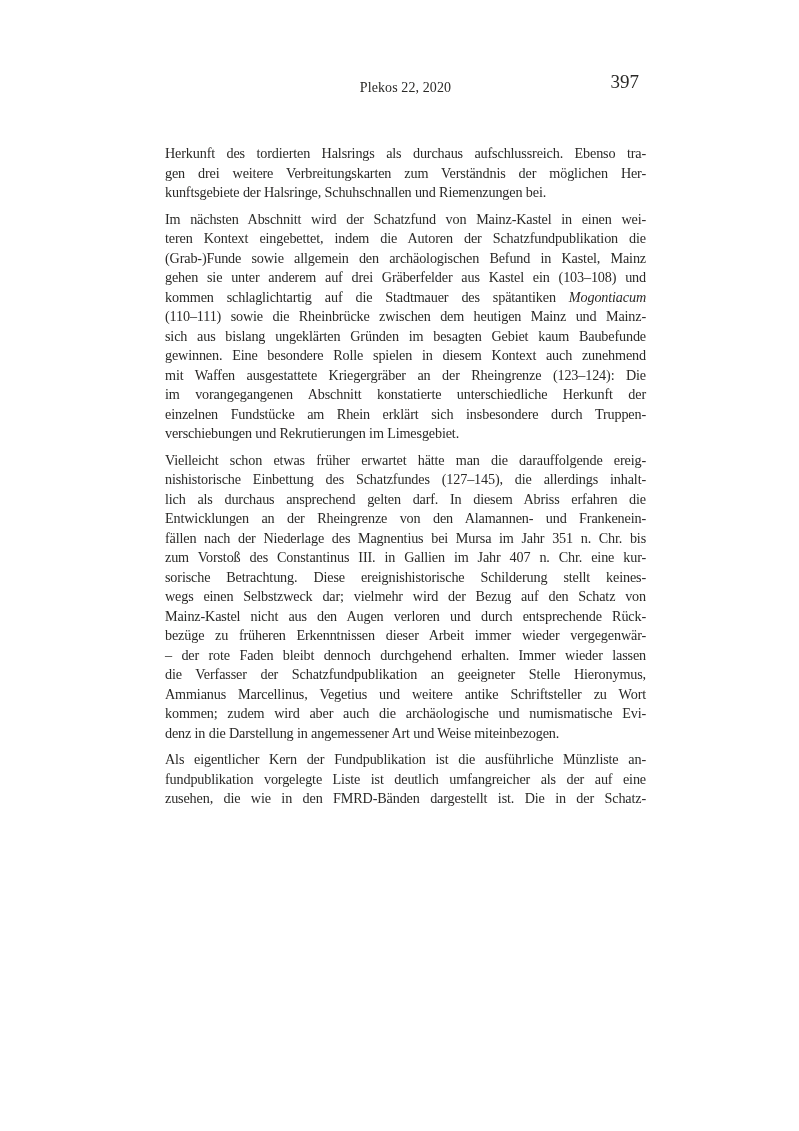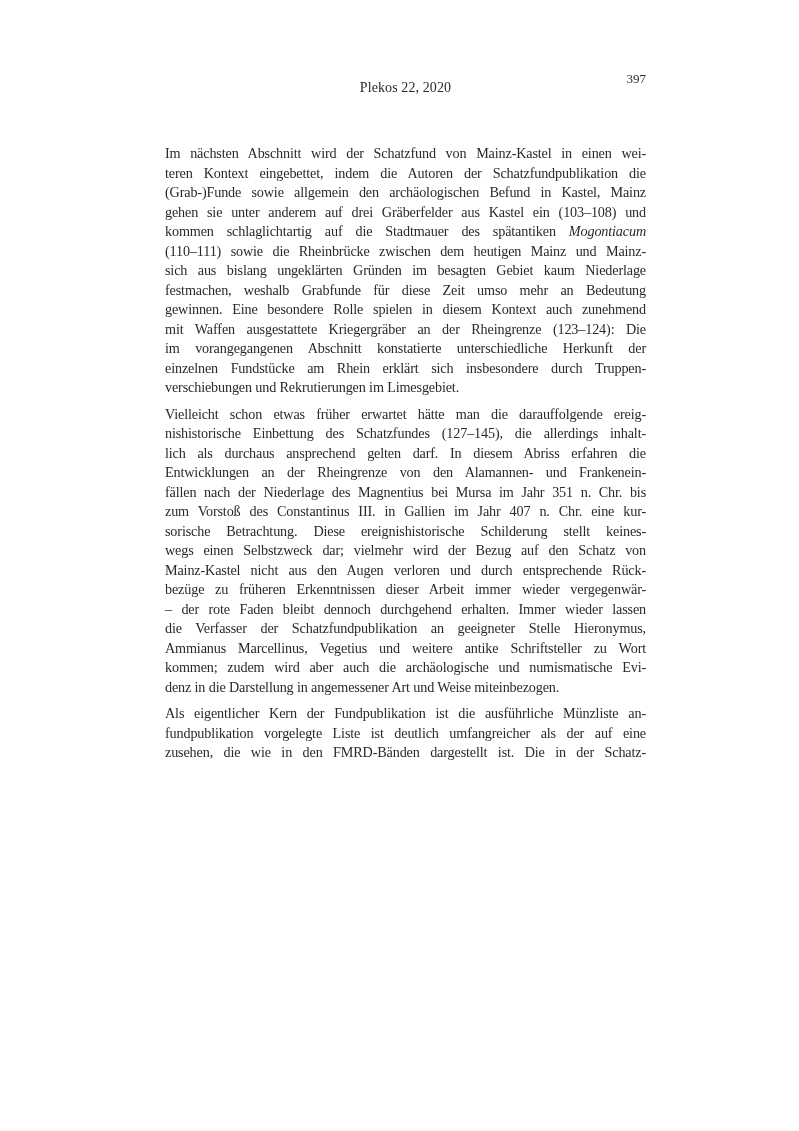--- a/index.html
+++ b/index.html
@@ -32,23 +32,23 @@
     position: absolute;
     left: 0;
     right: 0;
     top: 2px;
     text-align: center;
     letter-spacing: 0.1px;
     margin-top: 7px;
   }
   .page-number {
     position: absolute;
-    right: 0;
+    right: 7px;
     top: 0;
-    font-size: 13px;
+    font-size: 19px;
   }
   .article-body {
     position: absolute;
     top: 144px;
     left: 165px;
     width: 481px;
     font-size: 14.2px;
     line-height: 19.5px;
     letter-spacing: -0.15px;
   }
@@ -73,30 +73,34 @@
 
 <div class="sheet">
 
   <div class="running-head">
     <div class="journal-title">Plekos 22, 2020</div>
     <div class="page-number">397</div>
   </div>
 
   <div class="article-body">
 
+    <div class="paragraph">
+      <div class="line">Herkunft des tordierten Halsrings als durchaus aufschlussreich. Ebenso tra-</div>
+      <div class="line">gen drei weitere Verbreitungskarten zum Verständnis der möglichen Her-</div>
+      <div class="line last">kunftsgebiete der Halsringe, Schuhschnallen und Riemenzungen bei.</div>
+    </div>
 
     <div class="paragraph">
       <div class="line">Im nächsten Abschnitt wird der Schatzfund von Mainz-Kastel in einen wei-</div>
       <div class="line">teren Kontext eingebettet, indem die Autoren der Schatzfundpublikation die</div>
       <div class="line">(Grab-)Funde sowie allgemein den archäologischen Befund in Kastel, Mainz</div>
       <div class="line">gehen sie unter anderem auf drei Gräberfelder aus Kastel ein (103–108) und</div>
       <div class="line"><span>kommen schlaglichtartig auf die Stadtmauer des spätantiken </span><em>Mogontiacum</em></div>
       <div class="line">(110–111) sowie die Rheinbrücke zwischen dem heutigen Mainz und Mainz-</div>
-      <div class="line">sich aus bislang ungeklärten Gründen im besagten Gebiet kaum Niederlage</div>
-      <div class="line">festmachen, weshalb Grabfunde für diese Zeit umso mehr an Bedeutung</div>
+      <div class="line">sich aus bislang ungeklärten Gründen im besagten Gebiet kaum Baubefunde</div>
       <div class="line">gewinnen. Eine besondere Rolle spielen in diesem Kontext auch zunehmend</div>
       <div class="line">mit Waffen ausgestattete Kriegergräber an der Rheingrenze (123–124): Die</div>
       <div class="line">im vorangegangenen Abschnitt konstatierte unterschiedliche Herkunft der</div>
       <div class="line">einzelnen Fundstücke am Rhein erklärt sich insbesondere durch Truppen-</div>
       <div class="line last">verschiebungen und Rekrutierungen im Limesgebiet.</div>
     </div>
 
     <div class="paragraph">
       <div class="line">Vielleicht schon etwas früher erwartet hätte man die darauffolgende ereig-</div>
       <div class="line">nishistorische Einbettung des Schatzfundes (127–145), die allerdings inhalt-</div>

